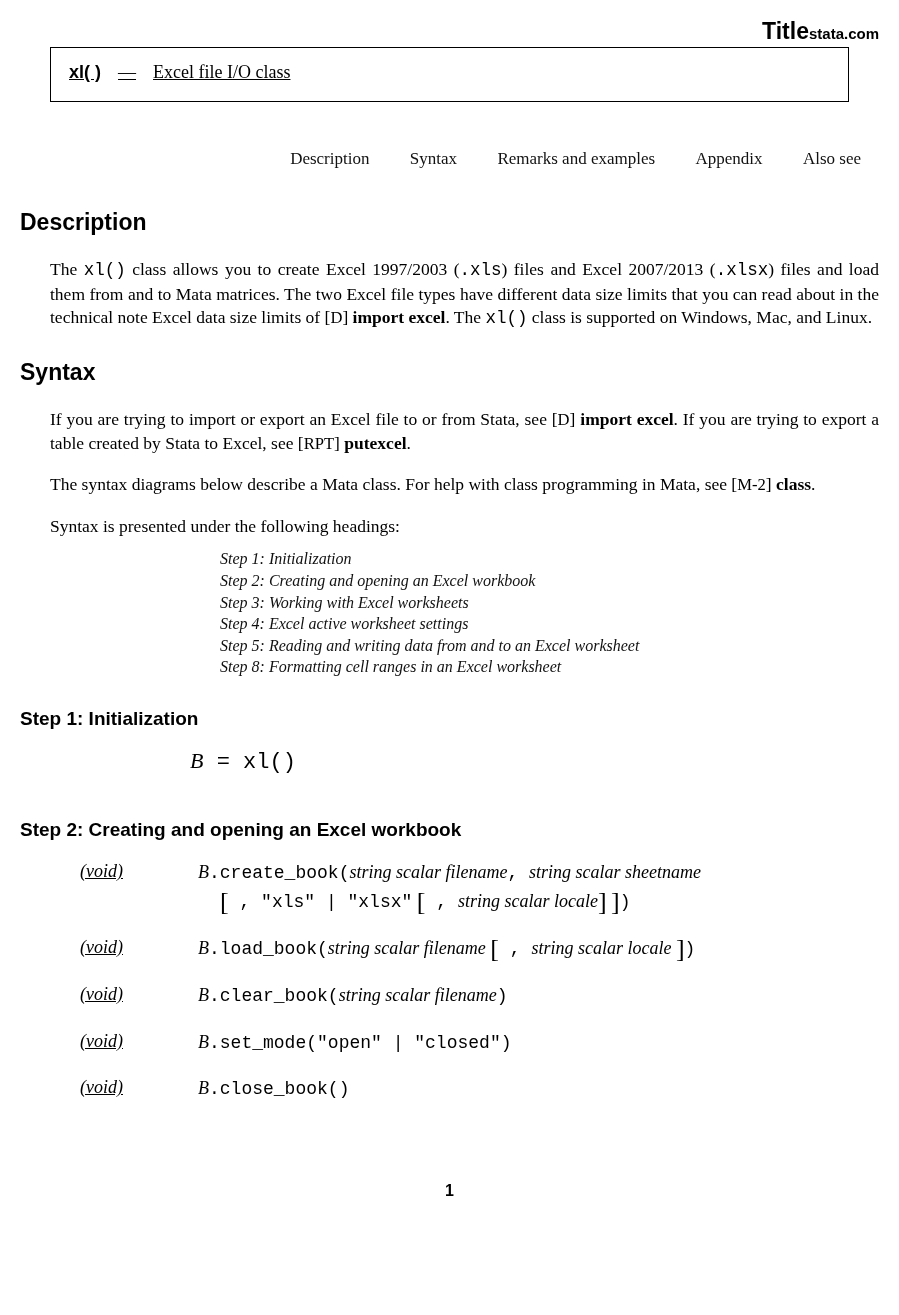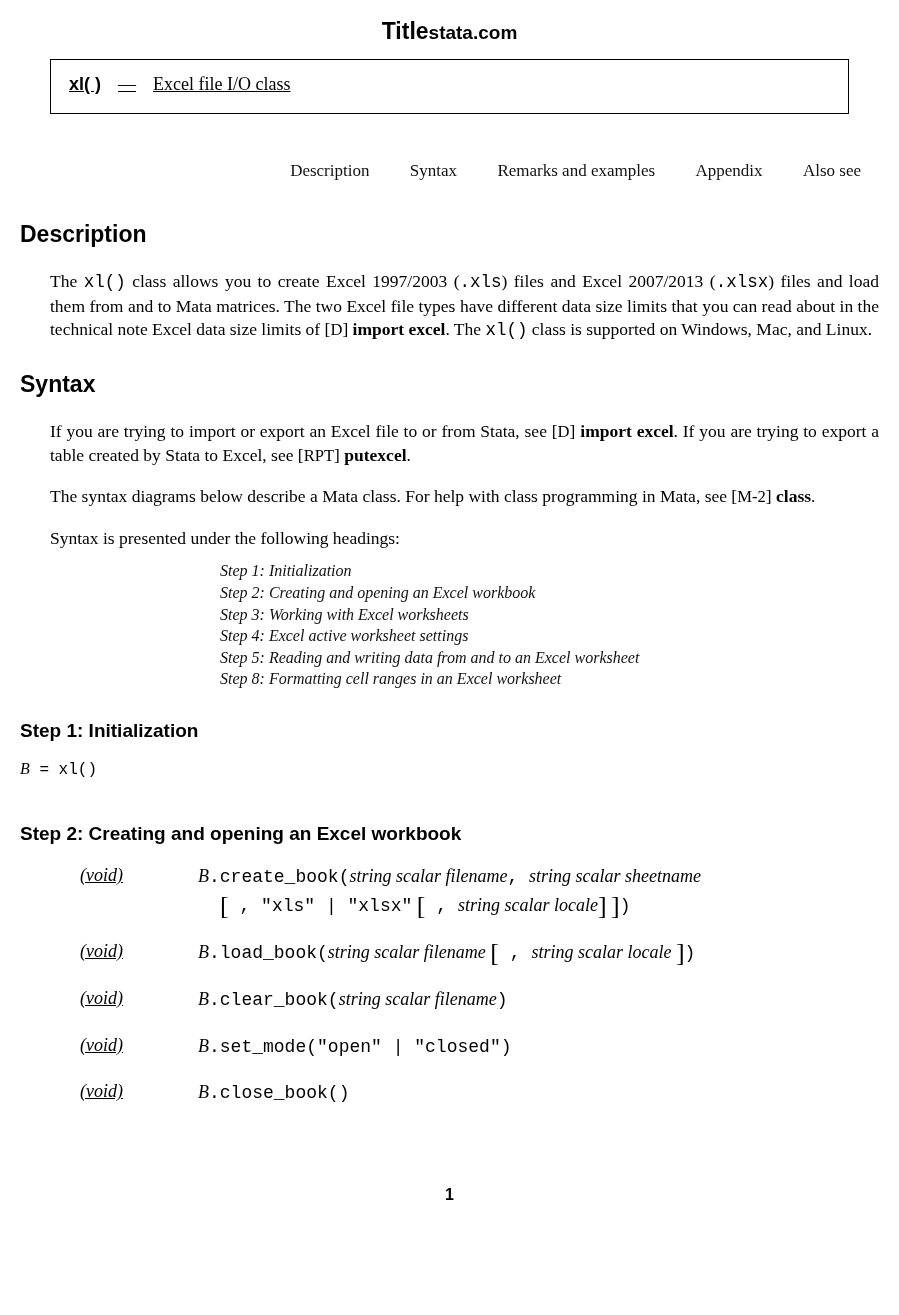--- a/index.html
+++ b/index.html
@@ -7,33 +7,33 @@
     margin: 0;
     padding: 18px 20px 0 20px;
     width: 899px;
     box-sizing: border-box;
     color: #000;
     background: #fff;
     font-size: 17.5px;
   }
   .head-row {
     display: flex;
-    justify-content: center;
+    justify-content: flex-end;
     align-items: baseline;
-    margin-bottom: 14px;
+    margin-bottom: 2px;
   }
   .head-title {
     font-family: Arial, Helvetica, sans-serif;
     font-weight: bold;
     font-size: 23px;
   }
   .head-site {
     font-family: Arial, Helvetica, sans-serif;
     font-weight: bold;
-    font-size: 19px;
+    font-size: 15px;
   }
   .title-box {
     border: 1px solid #000;
     margin-left: 30px;
     margin-right: 30px;
     padding: 14px 18px 18px 18px;
     display: flex;
     align-items: baseline;
     gap: 17px;
     text-decoration: underline;
@@ -92,21 +92,22 @@
     font-size: 16px;
     line-height: 1.35;
   }
   .toc a {
     color: #111;
     text-decoration: none;
     cursor: pointer;
     display: block;
   }
   .init-line {
-    font-size: 16px;
+    margin-left: 170px;
+    font-size: 22px;
   }
   .init-line .it { font-style: italic; }
   .syntax-table {
     margin-left: 60px;
     border-collapse: collapse;
   }
   .syntax-table td {
     padding: 0;
     vertical-align: top;
   }

